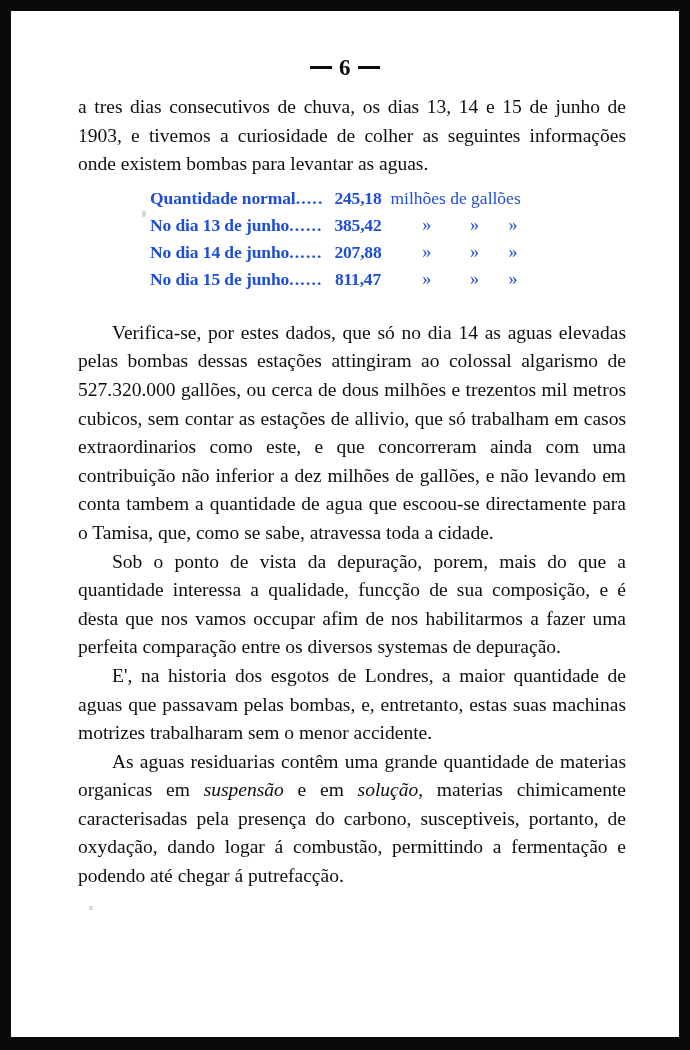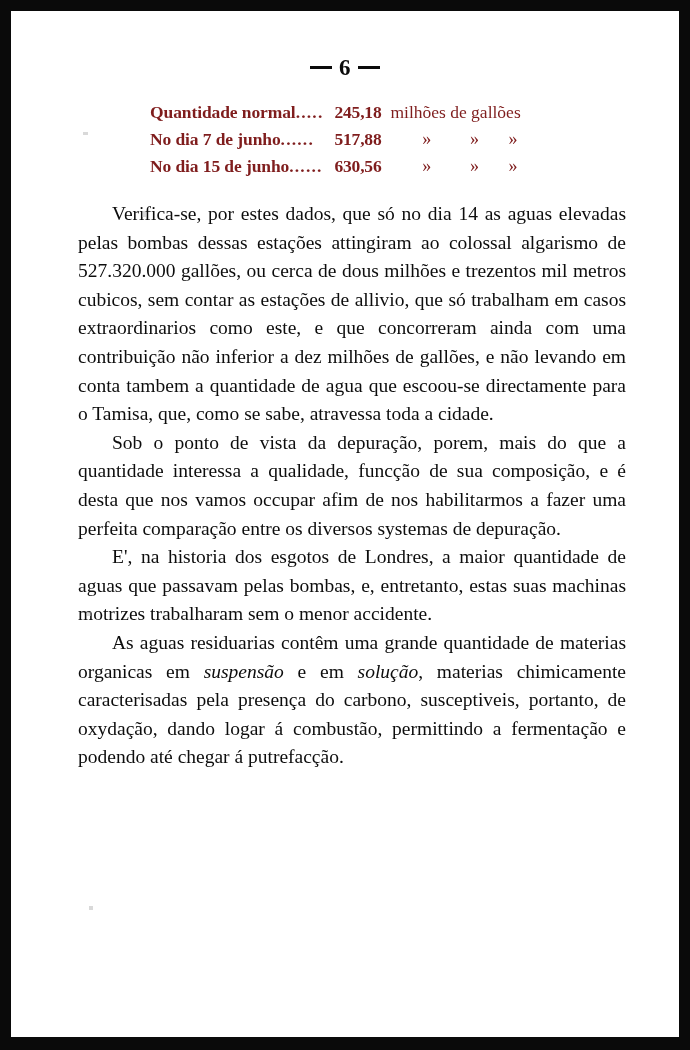--- a/index.html
+++ b/index.html
@@ -78,24 +78,24 @@
   .para.indent {
     text-indent: 34px;
   }
   .para .it { font-style: italic; }
 
   
   .para + .para { margin-top: 0px; }
 
   
   #quantities-table {
-    margin: 7px 0 19px 0;
+    margin: 7px 0 25px 0;
     border-collapse: collapse;
     font-size: 17.5px;
-    color: #7f1d1d;
+    color: #1d4ed8;
     margin-left: 72px;
   }
   #quantities-table td {
     padding: 0 0 2.5px 0;
     line-height: 24.5px;
     white-space: nowrap;
     vertical-align: baseline;
   }
   .cell-label {
     font-weight: bold;
@@ -136,38 +136,46 @@
 
 <div id="scan-frame">
   <div id="page-sheet">
 
     <div id="page-number">
       <span class="dash"></span><span>6</span><span class="dash"></span>
     </div>
 
     <div id="text-column">
 
+      <p class="para">a tres dias consecutivos de chuva, os dias 13, 14 e 15 de junho de 1903, e tivemos a curiosidade de colher as seguintes informações onde existem bombas para levantar as aguas.</p>
 
       <table id="quantities-table">
         <tbody>
           <tr>
             <td class="cell-label"><span>Quantidade normal</span><span class="leader">.....</span></td>
             <td class="cell-value">245,18</td>
             <td class="cell-unit" colspan="3">milhões de gallões</td>
           </tr>
           <tr>
-            <td class="cell-label"><span>No dia 7 de junho</span><span class="leader">......</span></td>
-            <td class="cell-value">517,88</td>
+            <td class="cell-label"><span>No dia 13 de junho</span><span class="leader">......</span></td>
+            <td class="cell-value">385,42</td>
+            <td class="cell-ditto dit-a">»</td>
+            <td class="cell-ditto dit-b">»</td>
+            <td class="cell-ditto dit-c">»</td>
+          </tr>
+          <tr>
+            <td class="cell-label"><span>No dia 14 de junho</span><span class="leader">......</span></td>
+            <td class="cell-value">207,88</td>
             <td class="cell-ditto dit-a">»</td>
             <td class="cell-ditto dit-b">»</td>
             <td class="cell-ditto dit-c">»</td>
           </tr>
           <tr>
             <td class="cell-label"><span>No dia 15 de junho</span><span class="leader">......</span></td>
-            <td class="cell-value">630,56</td>
+            <td class="cell-value">811,47</td>
             <td class="cell-ditto dit-a">»</td>
             <td class="cell-ditto dit-b">»</td>
             <td class="cell-ditto dit-c">»</td>
           </tr>
         </tbody>
       </table>
 
       <p class="para indent">Verifica-se, por estes dados, que só no dia 14 as aguas elevadas pelas bombas dessas estações attingiram ao colossal algarismo de 527.320.000 gallões, ou cerca de dous milhões e trezentos mil metros cubicos, sem contar as estações de allivio, que só trabalham em casos extraordinarios como este, e que concorreram ainda com uma contribuição não inferior a dez milhões de gallões, e não levando em conta tambem a quantidade de agua que escoou-se directamente para o Tamisa, que, como se sabe, atravessa toda a cidade.</p>
 
       <p class="para indent">Sob o ponto de vista da depuração, porem, mais do que a quantidade interessa a qualidade, funcção de sua composição, e é desta que nos vamos occupar afim de nos habilitarmos a fazer uma perfeita comparação entre os diversos systemas de depuração.</p>

